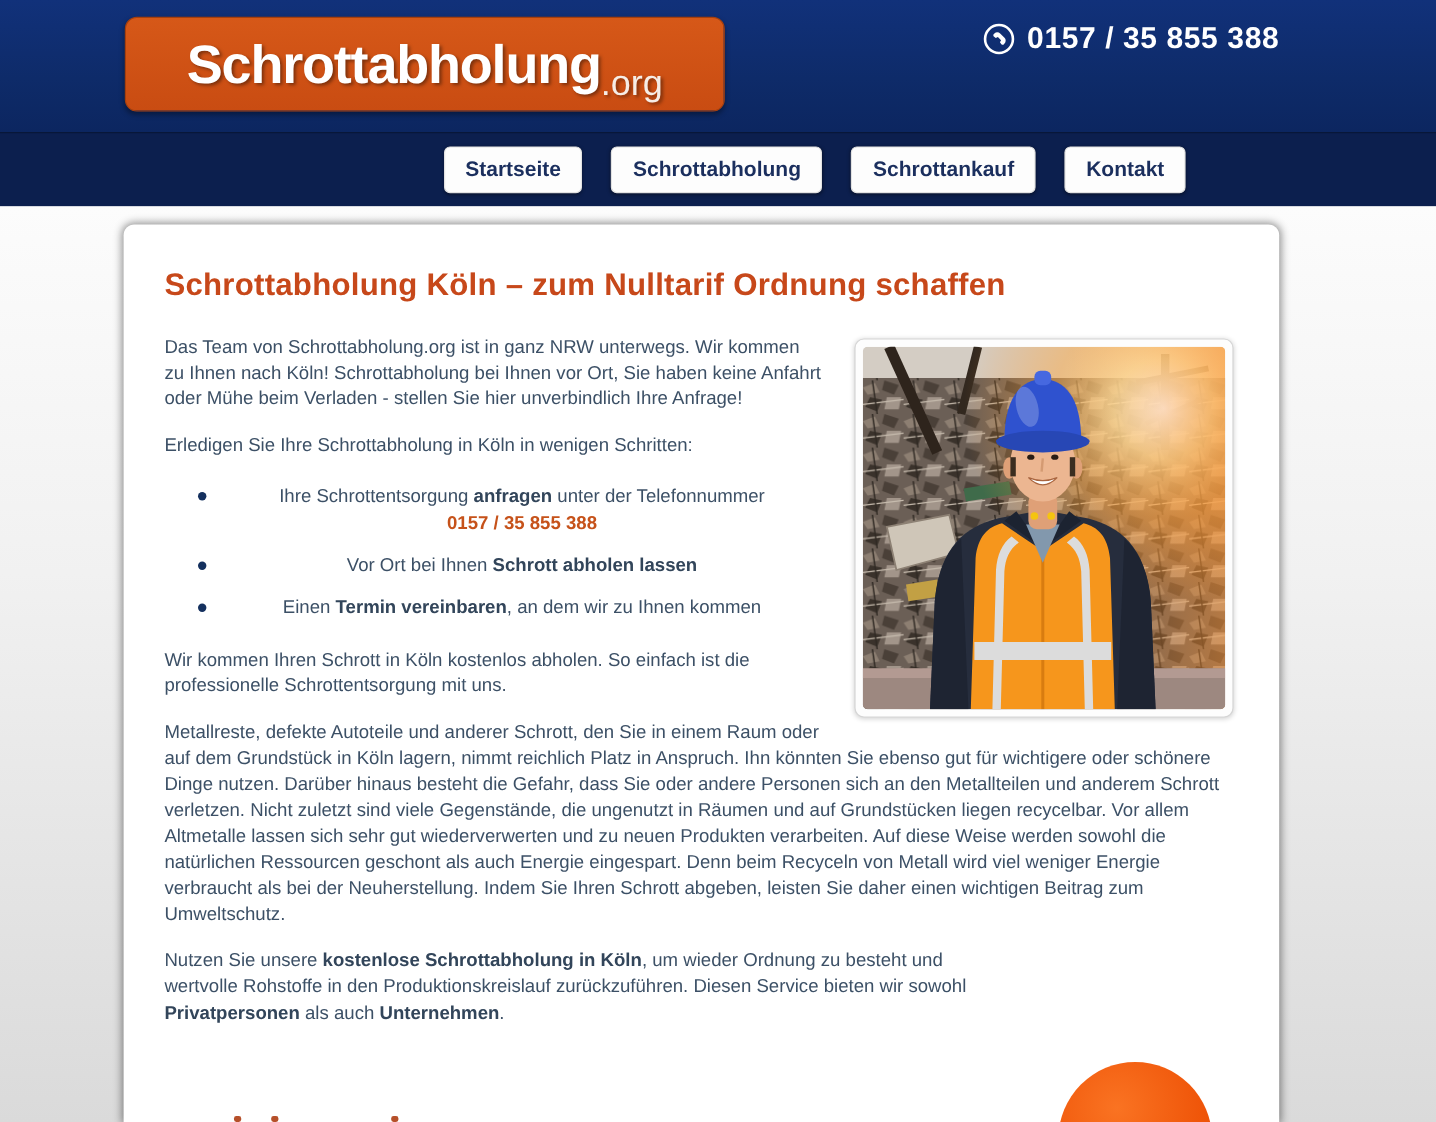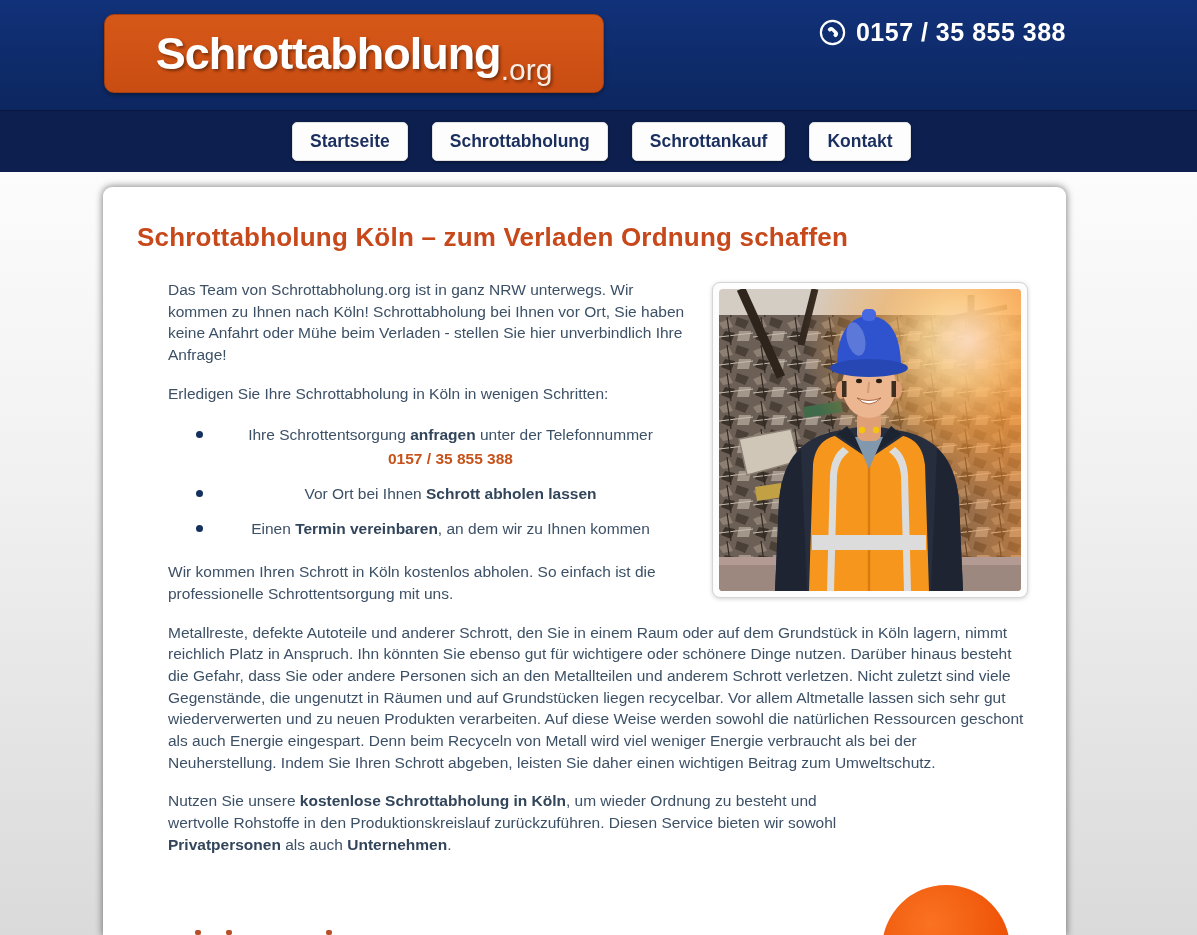--- a/index.html
+++ b/index.html
@@ -83,20 +83,21 @@
     border-top: 1px solid #081739;
   }
   .nav-inner {
     width: 962px;
     margin-left: 104px;
     height: 100%;
     display: flex;
     align-items: center;
     gap: 24px;
     padding-left: 188px;
+    justify-content: center;
   }
   .nav-btn {
     background: #fdfdfd;
     color: #1b2f5e;
     font-family: inherit;
     font-size: 17.5px;
     font-weight: 700;
     padding: 8px 17px;
     border: 1px solid #e2e2e2;
     border-radius: 5px;
@@ -140,21 +141,20 @@
     border: 1px solid #d5d5d5;
     border-radius: 8px;
     box-shadow: 0 1px 4px rgba(0,0,0,0.18);
   }
   .photo-frame svg { display: block; border-radius: 4px; }
 
   p, .steps li {
     font-size: 15.5px;
     line-height: 1.4;
     color: #3c5066;
-    margin-left: 31px;
   }
   p { margin-bottom: 17px; }
   b { font-weight: 700; color: #32455a; }
 
   ul.steps {
     list-style: none;
     margin: 20px 0 22px 26px;
   }
   ul.steps li {
     position: relative;
@@ -253,21 +253,21 @@
     <button class="nav-btn">Startseite</button>
     <button class="nav-btn">Schrottabholung</button>
     <button class="nav-btn">Schrottankauf</button>
     <button class="nav-btn">Kontakt</button>
   </div>
 </div>
 
 <div class="page-bg">
   <div class="card">
     <div class="card-content">
-      <h1 class="page-title">Schrottabholung Köln – zum Verladen Ordnung schaffen</h1>
+      <h1 class="page-title">Schrottabholung Köln – zum Nulltarif Ordnung schaffen</h1>
 
       <div class="photo-frame">
         <svg width="302" height="302" viewBox="0 0 302 302">
           <defs>
             <radialGradient id="sun" cx="0.83" cy="0.17" r="0.55">
               <stop offset="0" stop-color="#ffffff" stop-opacity="0.97"></stop>
               <stop offset="0.25" stop-color="#ffe5a6" stop-opacity="0.85"></stop>
               <stop offset="0.55" stop-color="#ffab46" stop-opacity="0.5"></stop>
               <stop offset="1" stop-color="#ff9a32" stop-opacity="0"></stop>
             </radialGradient>

